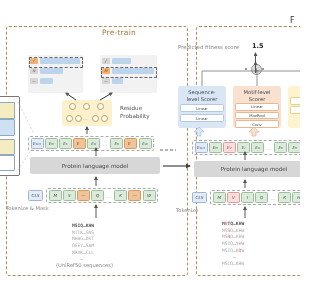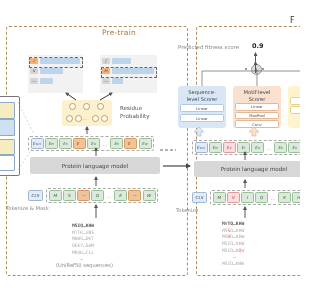--- a/index.html
+++ b/index.html
@@ -186,21 +186,21 @@
 
   <div class="seqlist" style="left:72px;top:223px;"><b>MSIQ…KHW</b>
 MTTK…GNS
 MHAG…DKT
 QEEY…SAM
 MRVK…CLL
    …</div>
   <div class="lbl" style="left:56px;top:262px;">(UniRef50 sequences)</div>
 
   <div class="lbl" style="left:178px;top:44px;font-size:5.4px;">Predicted fitness score</div>
-  <div class="score-val" style="left:252px;top:42px;">0.9</div>
+  <div class="score-val" style="left:252px;top:42px;">1.5</div>
 
   <div id="plus-node" style="left:251px;top:64px;">+</div>
   <div class="dot" style="left:245px;top:67.5px;"></div>
   <div class="dot" style="left:262px;top:67.5px;"></div>
 
   <div class="card" id="seq-card" style="left:178px;top:86px;width:48px;height:42px;">
     <div class="card-title">Sequence-
 level Scorer</div>
     <div class="card-sub">Linear</div>
     <div class="card-sub">Linear</div>

